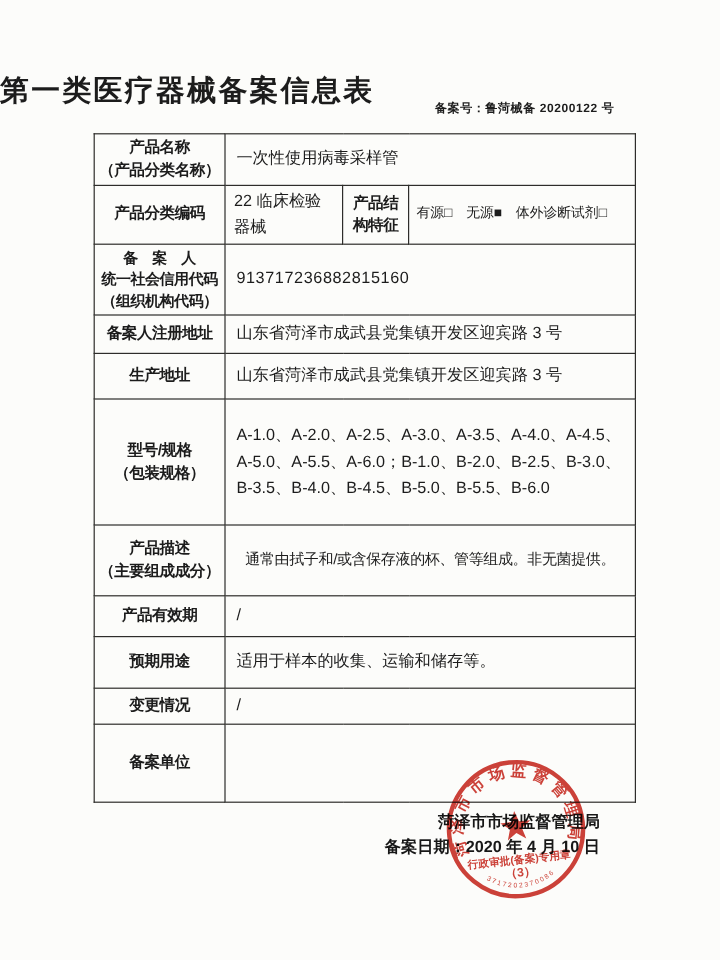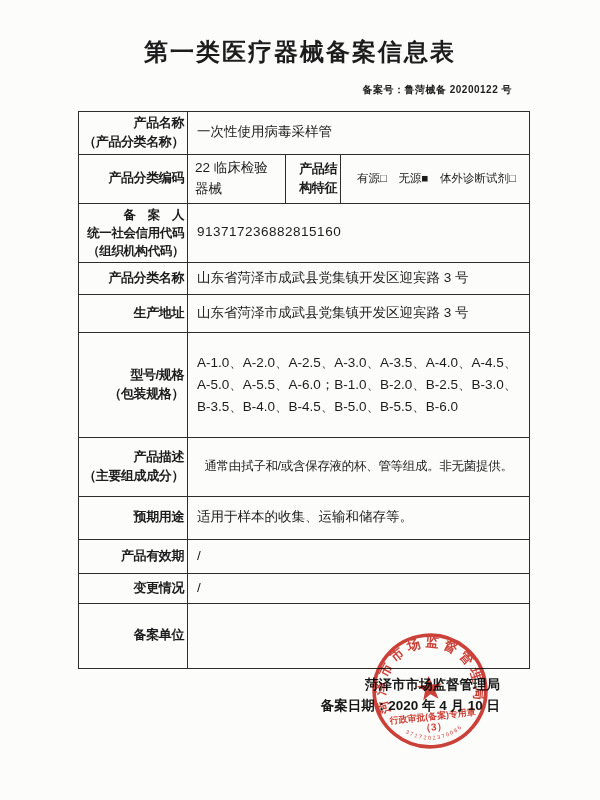--- a/index.html
+++ b/index.html
@@ -6,47 +6,47 @@
   body{
     width:600px;height:800px;
     background:#e9e9e7;
     font-family:"Liberation Sans","DejaVu Sans",sans-serif;
   }
   .page{
     position:relative;width:600px;height:800px;overflow:hidden;
     background:#fcfcfa;color:#1c1c1c;
   }
   .doc-title{
-    position:absolute;top:36px;left:0;width:100%;
-    text-align:center;font-size:24px;font-weight:bold;letter-spacing:2px;
+    position:absolute;top:59px;left:0;width:100%;
+    text-align:left;font-size:24px;font-weight:bold;letter-spacing:2px;
   }
   .reg-no{
     position:absolute;top:83px;right:88px;
     font-size:10px;font-weight:bold;letter-spacing:0.5px;
   }
   table.form{
     position:absolute;left:78px;top:111px;width:452px;
     border-collapse:collapse;table-layout:fixed;
   }
   table.form td{
     border:1.4px solid #2e2d2b;
     vertical-align:middle;
     overflow:hidden;
   }
   .lbl{
-    text-align:right;font-weight:bold;font-size:13px;
+    text-align:center;font-weight:bold;font-size:13px;
     letter-spacing:-0.4px;line-height:1.45;
     white-space:pre-line;padding:2px 3px;
   }
   .val{
     font-weight:normal;font-size:13.5px;line-height:1.55;
     padding:3px 9px;white-space:pre-line;
   }
   .val.tight{font-size:12.5px;letter-spacing:-0.3px;white-space:nowrap;text-align:center;}
-  .val.cb{font-size:11.5px;padding:3px 16px;white-space:nowrap;letter-spacing:0;}
+  .val.cb{font-size:11.5px;padding:3px 6px;white-space:nowrap;letter-spacing:0;}
   .val.mono-num{letter-spacing:0.5px;}
   .filing-block{
     position:absolute;top:674px;right:100px;z-index:3;
     text-align:right;font-size:13.5px;font-weight:bold;line-height:21px;
     color:#171717;white-space:nowrap;
   }
   .stamp{
     position:absolute;left:364px;top:625px;width:132px;height:132px;z-index:4;
     transform:rotate(-6deg);
     mix-blend-mode:multiply;opacity:0.88;
@@ -81,44 +81,44 @@
 构特征</td>
       <td class="val cb">有源□　无源■　体外诊断试剂□</td>
     </tr>
     <tr style="height:58px">
       <td class="lbl" style="font-size:12.5px">备　案　人
 统一社会信用代码
 （组织机构代码）</td>
       <td class="val mono-num" colspan="3">913717236882815160</td>
     </tr>
     <tr style="height:32px">
-      <td class="lbl">产品分类名称</td>
+      <td class="lbl">备案人注册地址</td>
       <td class="val" colspan="3">山东省菏泽市成武县党集镇开发区迎宾路 3 号</td>
     </tr>
     <tr style="height:38px">
       <td class="lbl">生产地址</td>
       <td class="val" colspan="3">山东省菏泽市成武县党集镇开发区迎宾路 3 号</td>
     </tr>
     <tr style="height:105px">
       <td class="lbl">型号/规格
 （包装规格）</td>
       <td class="val" colspan="3" style="line-height:1.65">A-1.0、A-2.0、A-2.5、A-3.0、A-3.5、A-4.0、A-4.5、A-5.0、A-5.5、A-6.0；B-1.0、B-2.0、B-2.5、B-3.0、B-3.5、B-4.0、B-4.5、B-5.0、B-5.5、B-6.0</td>
     </tr>
     <tr style="height:59px">
       <td class="lbl">产品描述
 （主要组成成分）</td>
       <td class="val tight" colspan="3">通常由拭子和/或含保存液的杯、管等组成。非无菌提供。</td>
     </tr>
+    <tr style="height:34px">
+      <td class="lbl">产品有效期</td>
+      <td class="val" colspan="3">/</td>
+    </tr>
     <tr style="height:43px">
       <td class="lbl">预期用途</td>
       <td class="val" colspan="3">适用于样本的收集、运输和储存等。</td>
-    </tr>
-    <tr style="height:34px">
-      <td class="lbl">产品有效期</td>
-      <td class="val" colspan="3">/</td>
     </tr>
     <tr style="height:30px">
       <td class="lbl">变更情况</td>
       <td class="val" colspan="3">/</td>
     </tr>
     <tr style="height:65px">
       <td class="lbl">备案单位</td>
       <td class="val" colspan="3"></td>
     </tr>
   </tbody>

